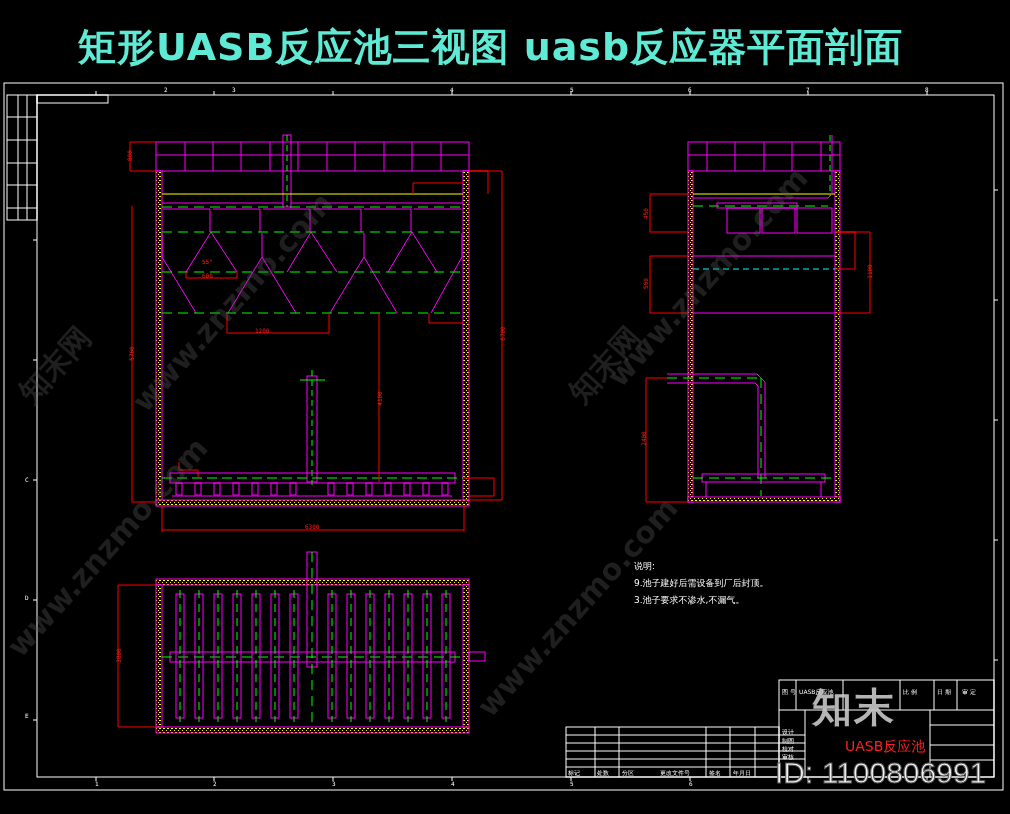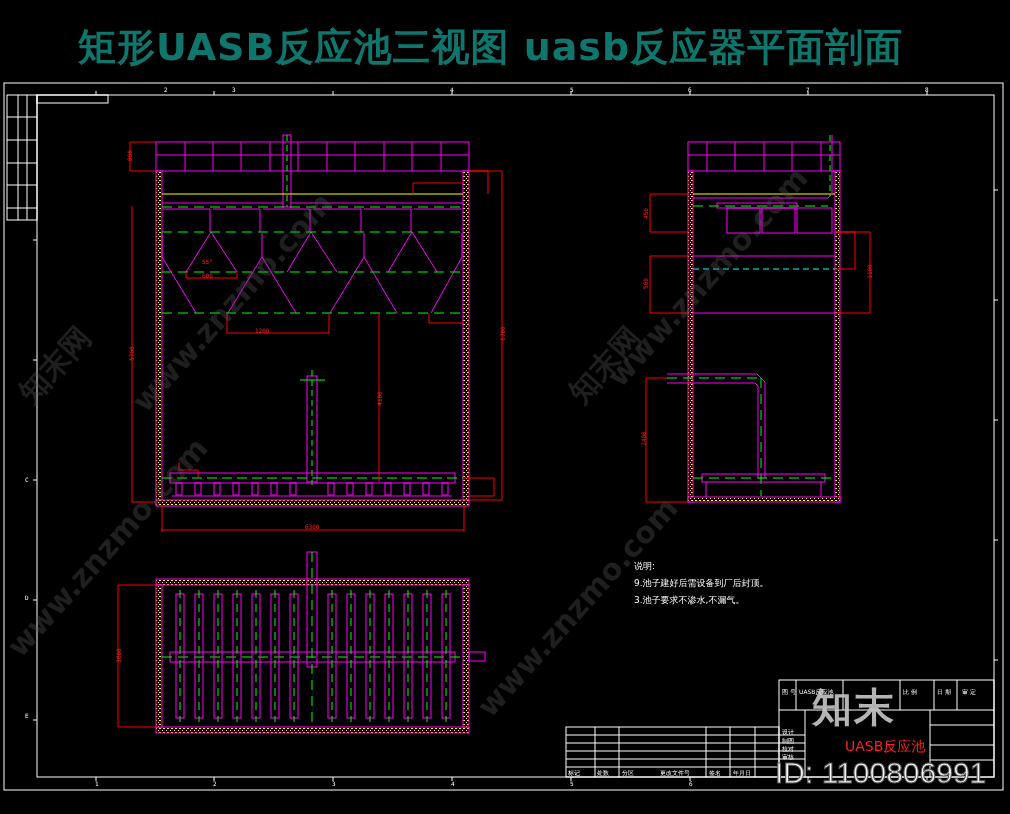--- a/index.html
+++ b/index.html
@@ -1,17 +1,17 @@
 <!DOCTYPE html>
 <html><head>
 <meta charset="utf-8">
 <style>
   html,body{margin:0;padding:0;background:#000;}
   body{width:1010px;height:814px;position:relative;overflow:hidden;font-family:"DejaVu Sans",sans-serif;color:#fff;}
-  .title{position:absolute;left:78px;top:22px;font-size:38px;font-weight:bold;color:#0f766e;letter-spacing:1px;white-space:nowrap;font-family:"DejaVu Sans",sans-serif;}
+  .title{position:absolute;left:78px;top:22px;font-size:38px;font-weight:bold;color:#5eead4;letter-spacing:1px;white-space:nowrap;font-family:"DejaVu Sans",sans-serif;}
   svg.cad{position:absolute;left:0;top:0;}
   .wm{position:absolute;color:rgba(90,90,90,0.35);font-size:30px;font-weight:bold;white-space:nowrap;transform-origin:left top;font-family:"DejaVu Sans",sans-serif;}
   .notes{position:absolute;left:598px;top:558px;font-size:9px;line-height:17px;color:#fff;font-family:"DejaVu Sans",sans-serif;margin-left:36px;}
   .notes div{white-space:nowrap;}
   .logo{position:absolute;left:812px;top:680px;font-size:40px;color:#c8c8c8;font-weight:bold;letter-spacing:2px;font-family:"DejaVu Sans",sans-serif;opacity:.9}
   .logo-sub{position:absolute;left:845px;top:738px;font-size:14px;color:#ff2020;font-family:"DejaVu Sans",sans-serif;}
   .idtext{position:absolute;left:775px;top:756px;font-size:30px;color:#f2f2f2;font-family:"Liberation Sans",sans-serif;letter-spacing:0px;-webkit-text-stroke:1px #555;}
   .tb-text{position:absolute;font-size:6px;color:#fff;white-space:nowrap;font-family:"DejaVu Sans",sans-serif;}
   .gridnum{position:absolute;font-size:6px;color:#fff;font-family:"DejaVu Sans Mono",monospace;}
   .dim{position:absolute;font-size:6px;color:#ff2020;font-family:"DejaVu Sans Mono",monospace;}

